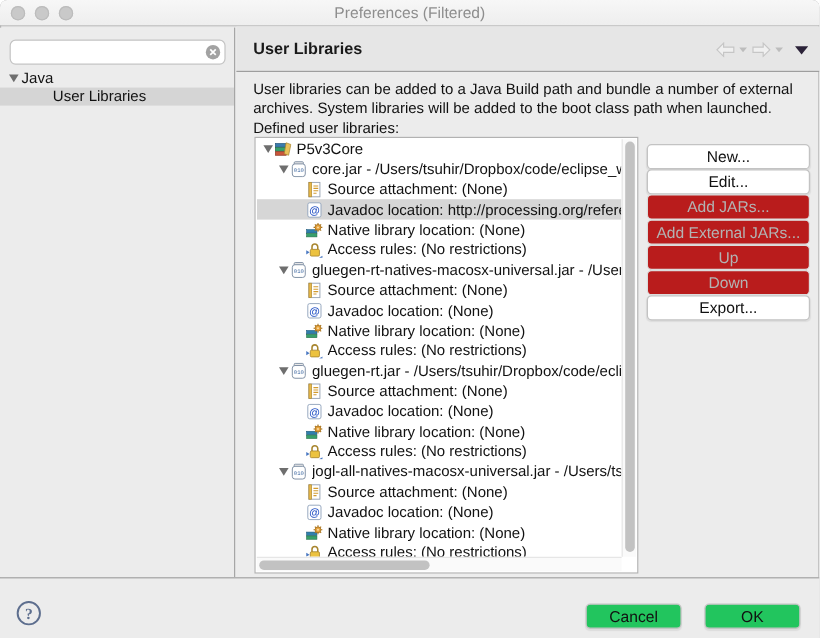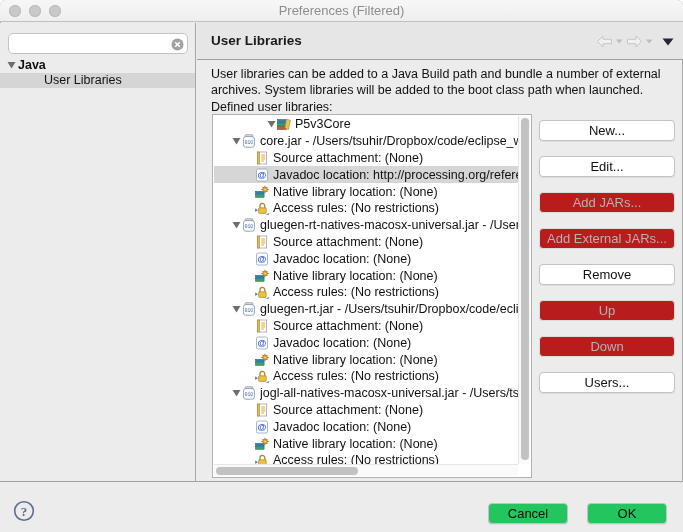--- a/index.html
+++ b/index.html
@@ -57,21 +57,21 @@
              background:#fafafa; border-left:1px solid #e6e6e6; }
   .vthumb { position:absolute; top:2px; left:2px; width:8px; bottom:4px;
             background:#c2c2c2; border-radius:4px; }
   .hscroll { position:absolute; left:1px; right:13px; bottom:1px; height:12px;
              background:#fafafa; border-top:1px solid #e6e6e6; }
   .hthumb { position:absolute; left:2px; top:2px; height:8px; width:142px;
             background:#c2c2c2; border-radius:4px; }
 
   
   .btncol { position:absolute; left:539px; top:120px; width:136px; }
-  .pbtn { display:block; width:136px; height:21px; margin-bottom:15px; background:#fff;
+  .pbtn { display:block; width:136px; height:21px; background:#fff;
           border:1px solid #c3c3c3; border-radius:4px; font-size:13px; font-family:inherit;
           color:#111; box-shadow:0 1px 1px rgba(0,0,0,0.07); }
   .pbtn.dis { background:#b91c1c; border-color:#dcdcdc; color:#b3b3b3; box-shadow:none; }
 
   
   .footer { position:absolute; left:0; right:0; bottom:0; height:51px; background:#ececec;
             border-top:1px solid #a2a2a2; }
   .help { position:absolute; left:13px; top:18px; width:22px; height:22px; }
   .fbtn { position:absolute; top:21px; width:80px; height:21px; background:#22c55e;
           border:1px solid #c3c3c3; border-radius:4px; font-size:13px; font-family:inherit;
@@ -92,21 +92,21 @@
 
   <div class="sidebar">
     <input class="search" type="text" placeholder="" style="">
     <span class="search-clear">
       <svg width="13" height="13" viewBox="0 0 13 13">
           <circle cx="6.5" cy="6.5" r="6" fill="#a2a2a2"></circle>
           <path d="M4.2 4.2 L8.8 8.8 M8.8 4.2 L4.2 8.8" stroke="#fff" stroke-width="1.4"></path>
         </svg>
     </span>
     <div class="sidebar-tree">
-        <div class="srow" style="padding-left: 7px; font-weight: bold;">
+        <div class="srow" style="padding-left: 7px;">
           <span class="stw">
             <svg width="9" height="8" viewBox="0 0 9 8">
               <polygon points="0.5,1 8.5,1 4.5,7.5" fill="#6e6e6e"></polygon>
             </svg>
           </span>
           <span>Java</span>
         </div>
         <div class="srow sel" style="padding-left: 44px;">
           <span>User Libraries</span>
         </div>
@@ -144,21 +144,21 @@
           </svg>
       </span>
     </div>
   </div>
 
   <div class="desc">User libraries can be added to a Java Build path and bundle a number of external archives. System libraries will be added to the boot class path when launched.</div>
   <div class="defined">Defined user libraries:</div>
 
   <div class="treepanel">
     <div class="treerows">
-        <div class="trow" style="padding-left: 3px; margin-left: 48px;">
+        <div class="trow" style="padding-left: 3px;">
           <span class="ttw">
             <svg width="9" height="8" viewBox="0 0 9 8">
               <polygon points="0.5,1 8.5,1 4.5,7.5" fill="#6e6e6e"></polygon>
             </svg>
           </span>
           <span class="ticon">
             <svg width="14" height="14" viewBox="0 0 14 14">
               <rect x="0.5" y="2.6" width="9" height="3" fill="#3a7cad" stroke="#27597f" stroke-width="0.6"></rect>
               <rect x="0.5" y="6" width="9" height="3" fill="#37a06b" stroke="#256f49" stroke-width="0.6"></rect>
               <rect x="0.5" y="9.4" width="9" height="3" fill="#c9563a" stroke="#8e3a26" stroke-width="0.6"></rect>
@@ -422,24 +422,23 @@
     <div class="hscroll">
         <div class="hthumb"></div>
       </div>
   </div>
 
   <div class="btncol">
       <button class="pbtn">New...</button>
       <button class="pbtn">Edit...</button>
       <button class="pbtn dis" disabled="">Add JARs...</button>
       <button class="pbtn dis" disabled="">Add External JARs...</button>
-      <button class="pbtn">Remove</button>
       <button class="pbtn dis" disabled="">Up</button>
       <button class="pbtn dis" disabled="">Down</button>
-      <button class="pbtn">Users...</button>
+      <button class="pbtn">Export...</button>
     </div>
 
   <div class="footer">
     <span class="help">
       <svg width="22" height="22" viewBox="0 0 22 22">
           <circle cx="11" cy="11" r="9.3" fill="none" stroke="#5d6e8e" stroke-width="1.6"></circle>
           <text x="11" y="15.5" text-anchor="middle" font-size="13" font-weight="bold" fill="#5d6e8e" font-family="Liberation Serif, serif">?</text>
         </svg>
     </span>
     <button class="fbtn cancel">Cancel</button>

